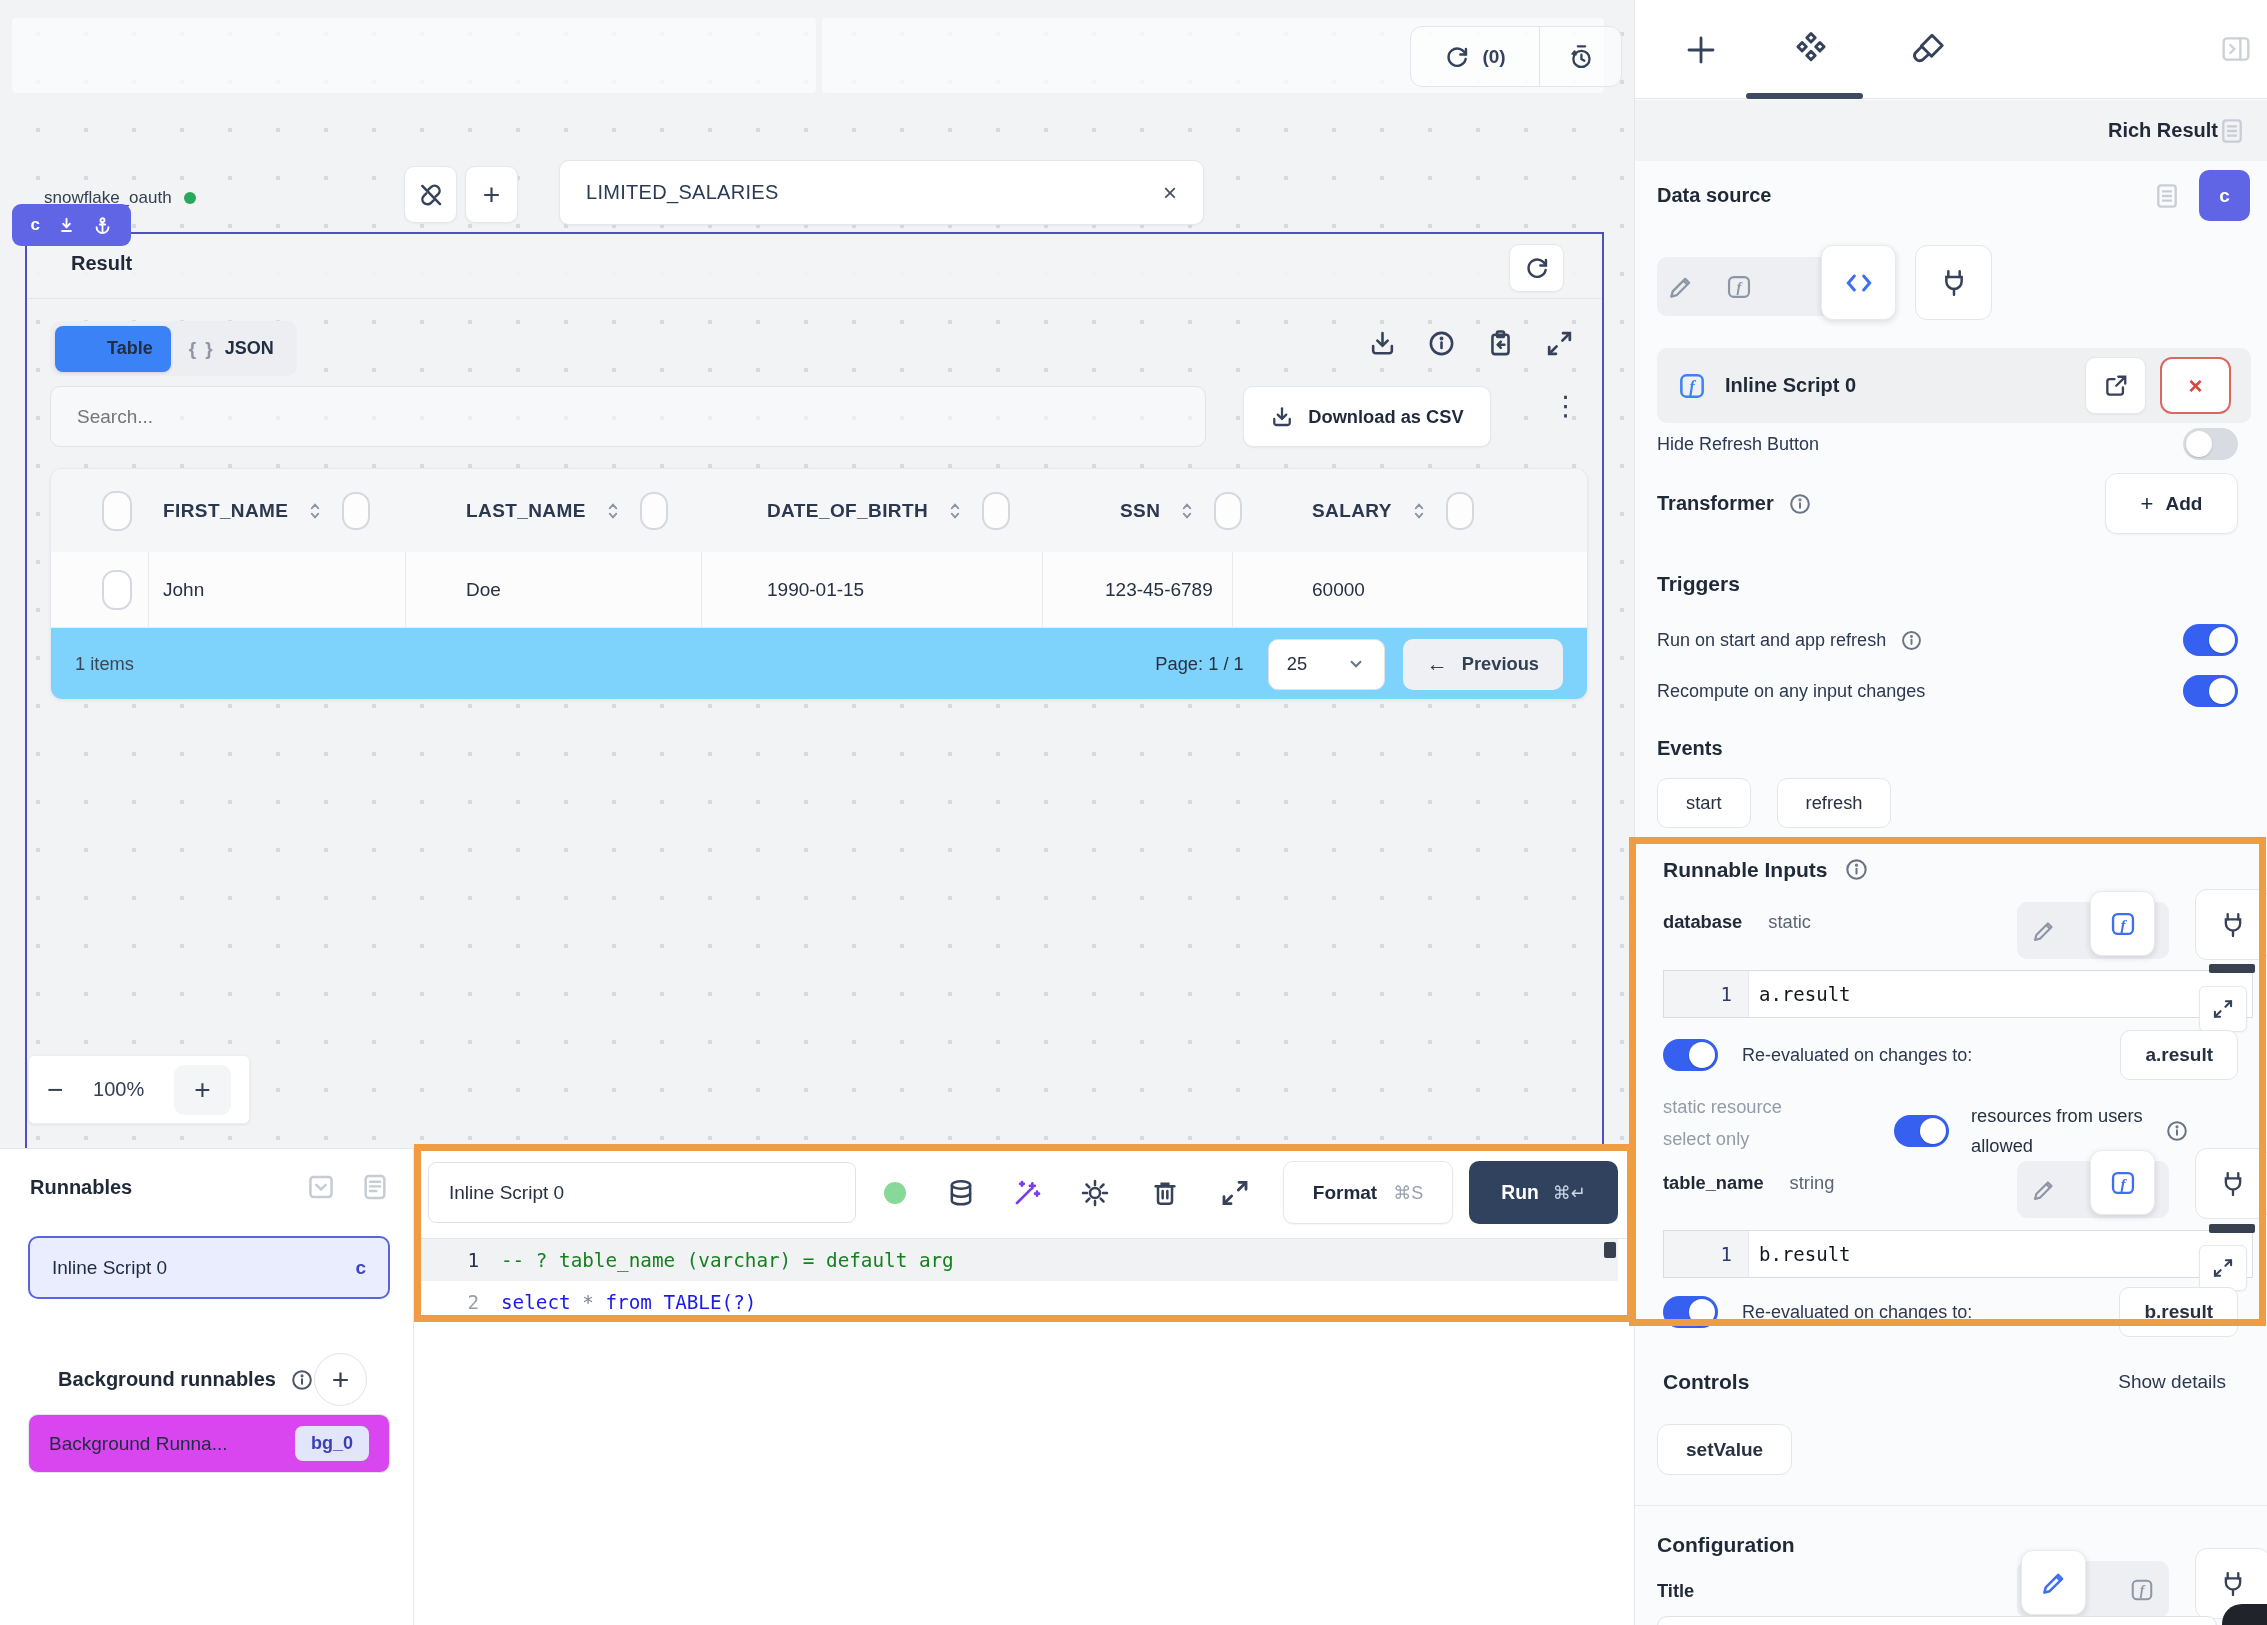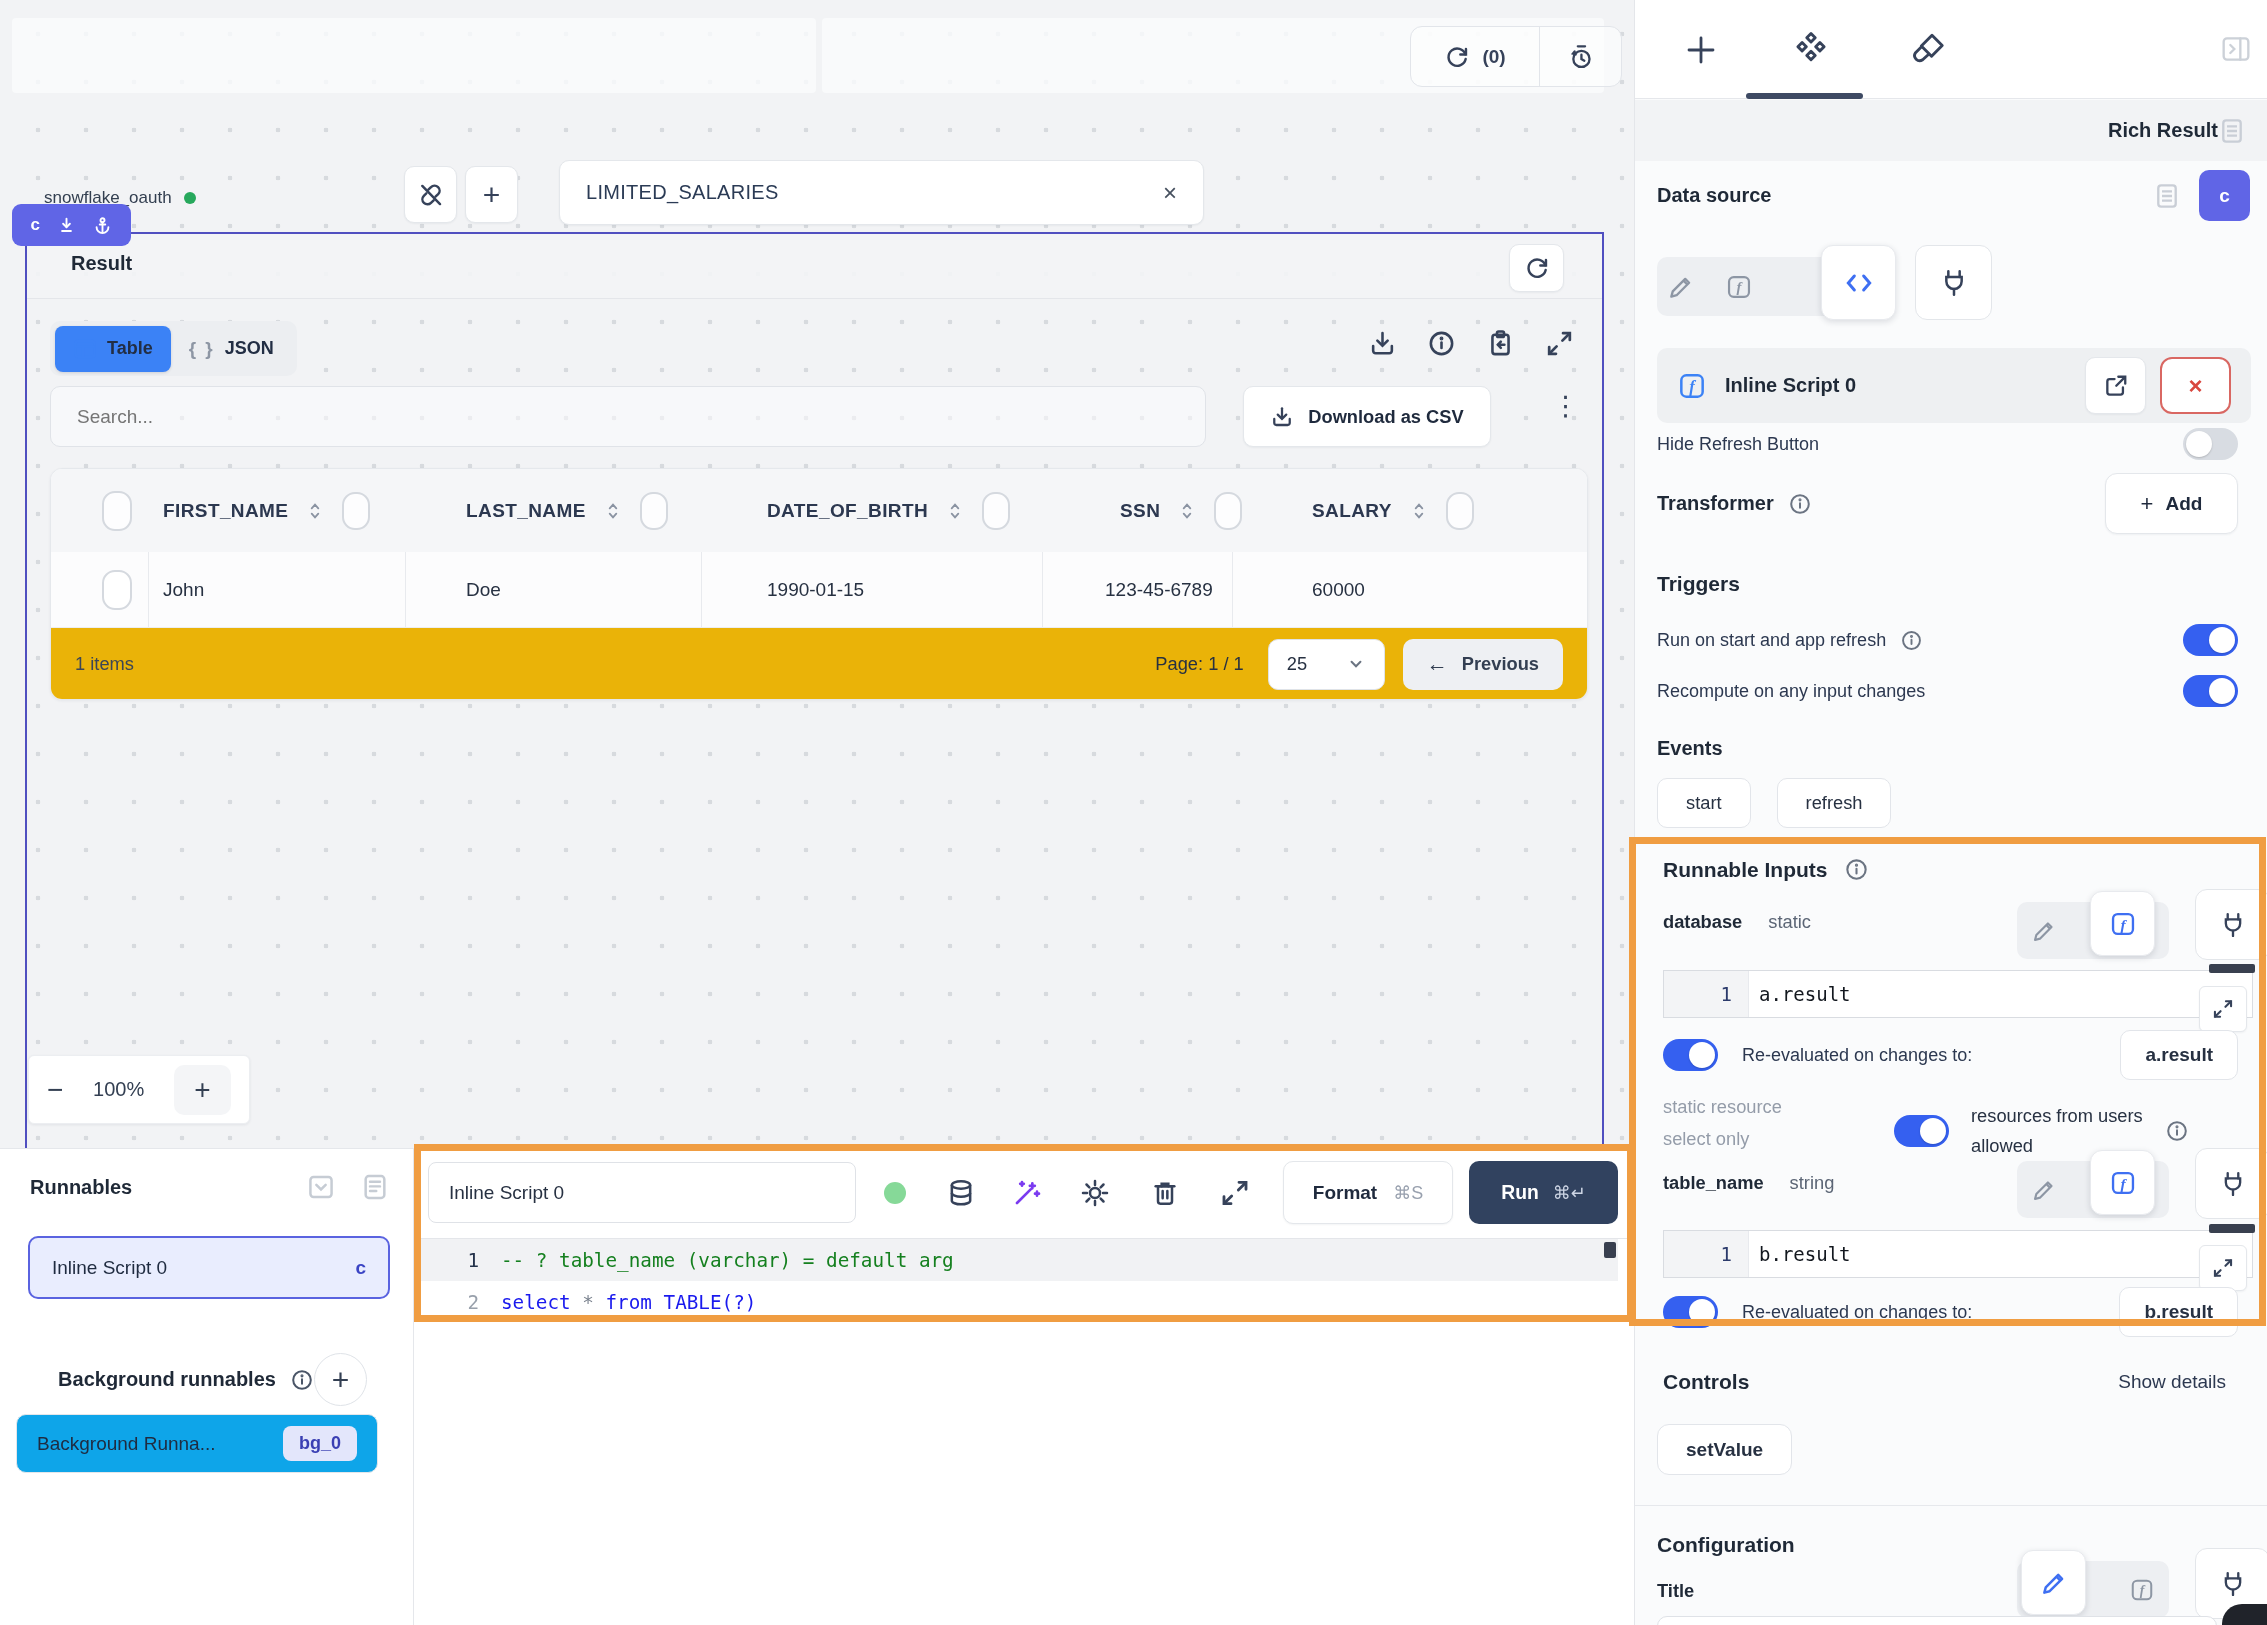--- a/index.html
+++ b/index.html
@@ -271,21 +271,21 @@
           <div class="vline" style="left:354px"></div>
         <div class="vline" style="left:650px"></div>
           <div class="vline" style="left:991px"></div>
         <div class="vline" style="left:1181px"></div>
         <div class="cell" style="left:112px">John</div>
         <div class="cell" style="left:415px">Doe</div>
         <div class="cell" style="left:716px">1990-01-15</div>
         <div class="cell" style="left:1054px">123-45-6789</div>
         <div class="cell" style="left:1261px">60000</div>
 
-        <div class="abs flex" style="left:0;top:158px;right:0;height:73px;border-top:1px solid #eceef1;background:#eab308;padding:0 24px">
+        <div class="abs flex" style="left:0;top:158px;right:0;height:73px;border-top:1px solid #eceef1;background:#7dd3fc;padding:0 24px">
           <span style="font-size:18.3px;color:#3c4656">1 items</span>
           <span style="flex:1"></span>
           <span style="font-size:18.3px;color:#273142;margin-right:24px">Page: 1 / 1</span>
           <div class="flex" style="width:117px;height:51px;border:1px solid #dfe3e8;border-radius:10px;justify-content:space-between;padding:0 18px;background:#fff;margin-right:18px">
             <span style="font-size:18.3px">25</span>
             <span class="ic" style="color:#6b7482">
                 <svg width="20" height="20" viewBox="0 0 18 18" fill="none" stroke="currentColor" stroke-width="1.8" stroke-linecap="round">
                   <path d="m5 7 4 4 4-4"></path>
                 </svg>
               </span>
@@ -337,21 +337,21 @@
               <circle cx="9" cy="9" r="6.6"></circle>
               <path d="M9 8.4v3.4"></path>
               <circle cx="9" cy="5.9" r=".4" fill="currentColor"></circle>
             </svg>
           </span>
       </span>
       <span class="flex" style="width:53px;height:53px;border:1px solid #dfe3e8;border-radius:50%;justify-content:center">
         <span style="font-size:30px;color:#333f52">+</span>
       </span>
     </div>
-    <div class="abs flex" style="left:16px;top:265px;width:362px;height:59px;border:1px solid #e3e6ea;border-radius:10px;justify-content:space-between;padding:0 20px;background:#0ea5e9">
+    <div class="abs flex" style="left:28px;top:265px;width:362px;height:59px;border:1px solid #e3e6ea;border-radius:10px;justify-content:space-between;padding:0 20px;background:#d946ef">
       <span style="font-size:19px;color:#1f2b40">Background Runna...</span>
       <span style="font-weight:bold;font-size:18px;color:#3a3fb3;background:#e3e6fb;border-radius:8px;padding:7px 16px">bg_0</span>
     </div>
   </div>
 
   <div class="abs" style="left:414px;top:1148px;width:1220px;height:477px;background:#fff;border-top:1px solid #e5e7eb">
 
     <div class="abs flex" style="left:14px;top:12px;right:16px;height:63px;gap:0">
       <input style="width: 428px; height: 61px; border: 1px solid rgb(223, 226, 231); border-radius: 8px; font-size: 19px; color: rgb(39, 49, 66); padding: 0px 20px; font-family: inherit; outline: none;" value="Inline Script 0">
       <span style="width:22px;height:22px;border-radius:50%;background:#86d998;margin:0 22px 0 28px"></span>

